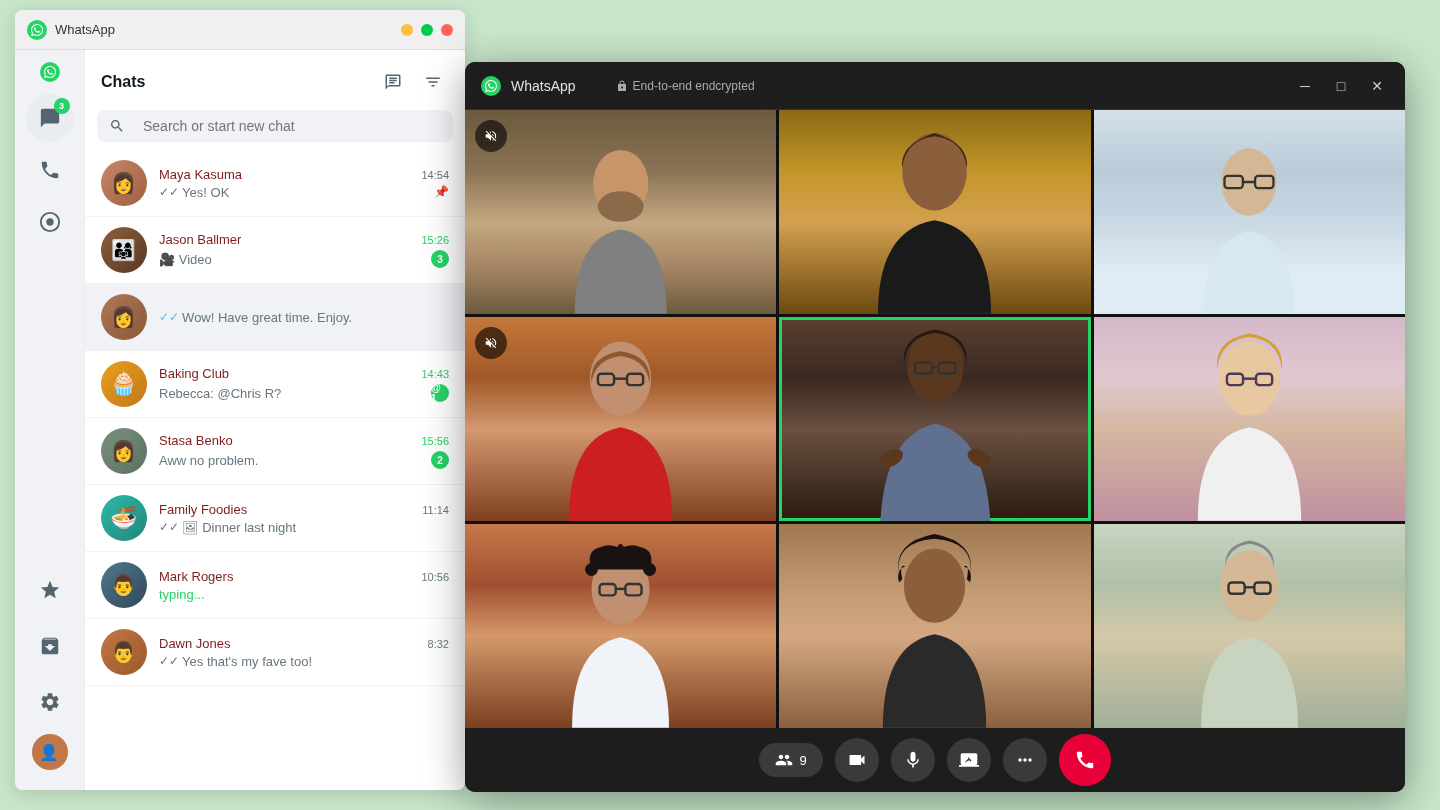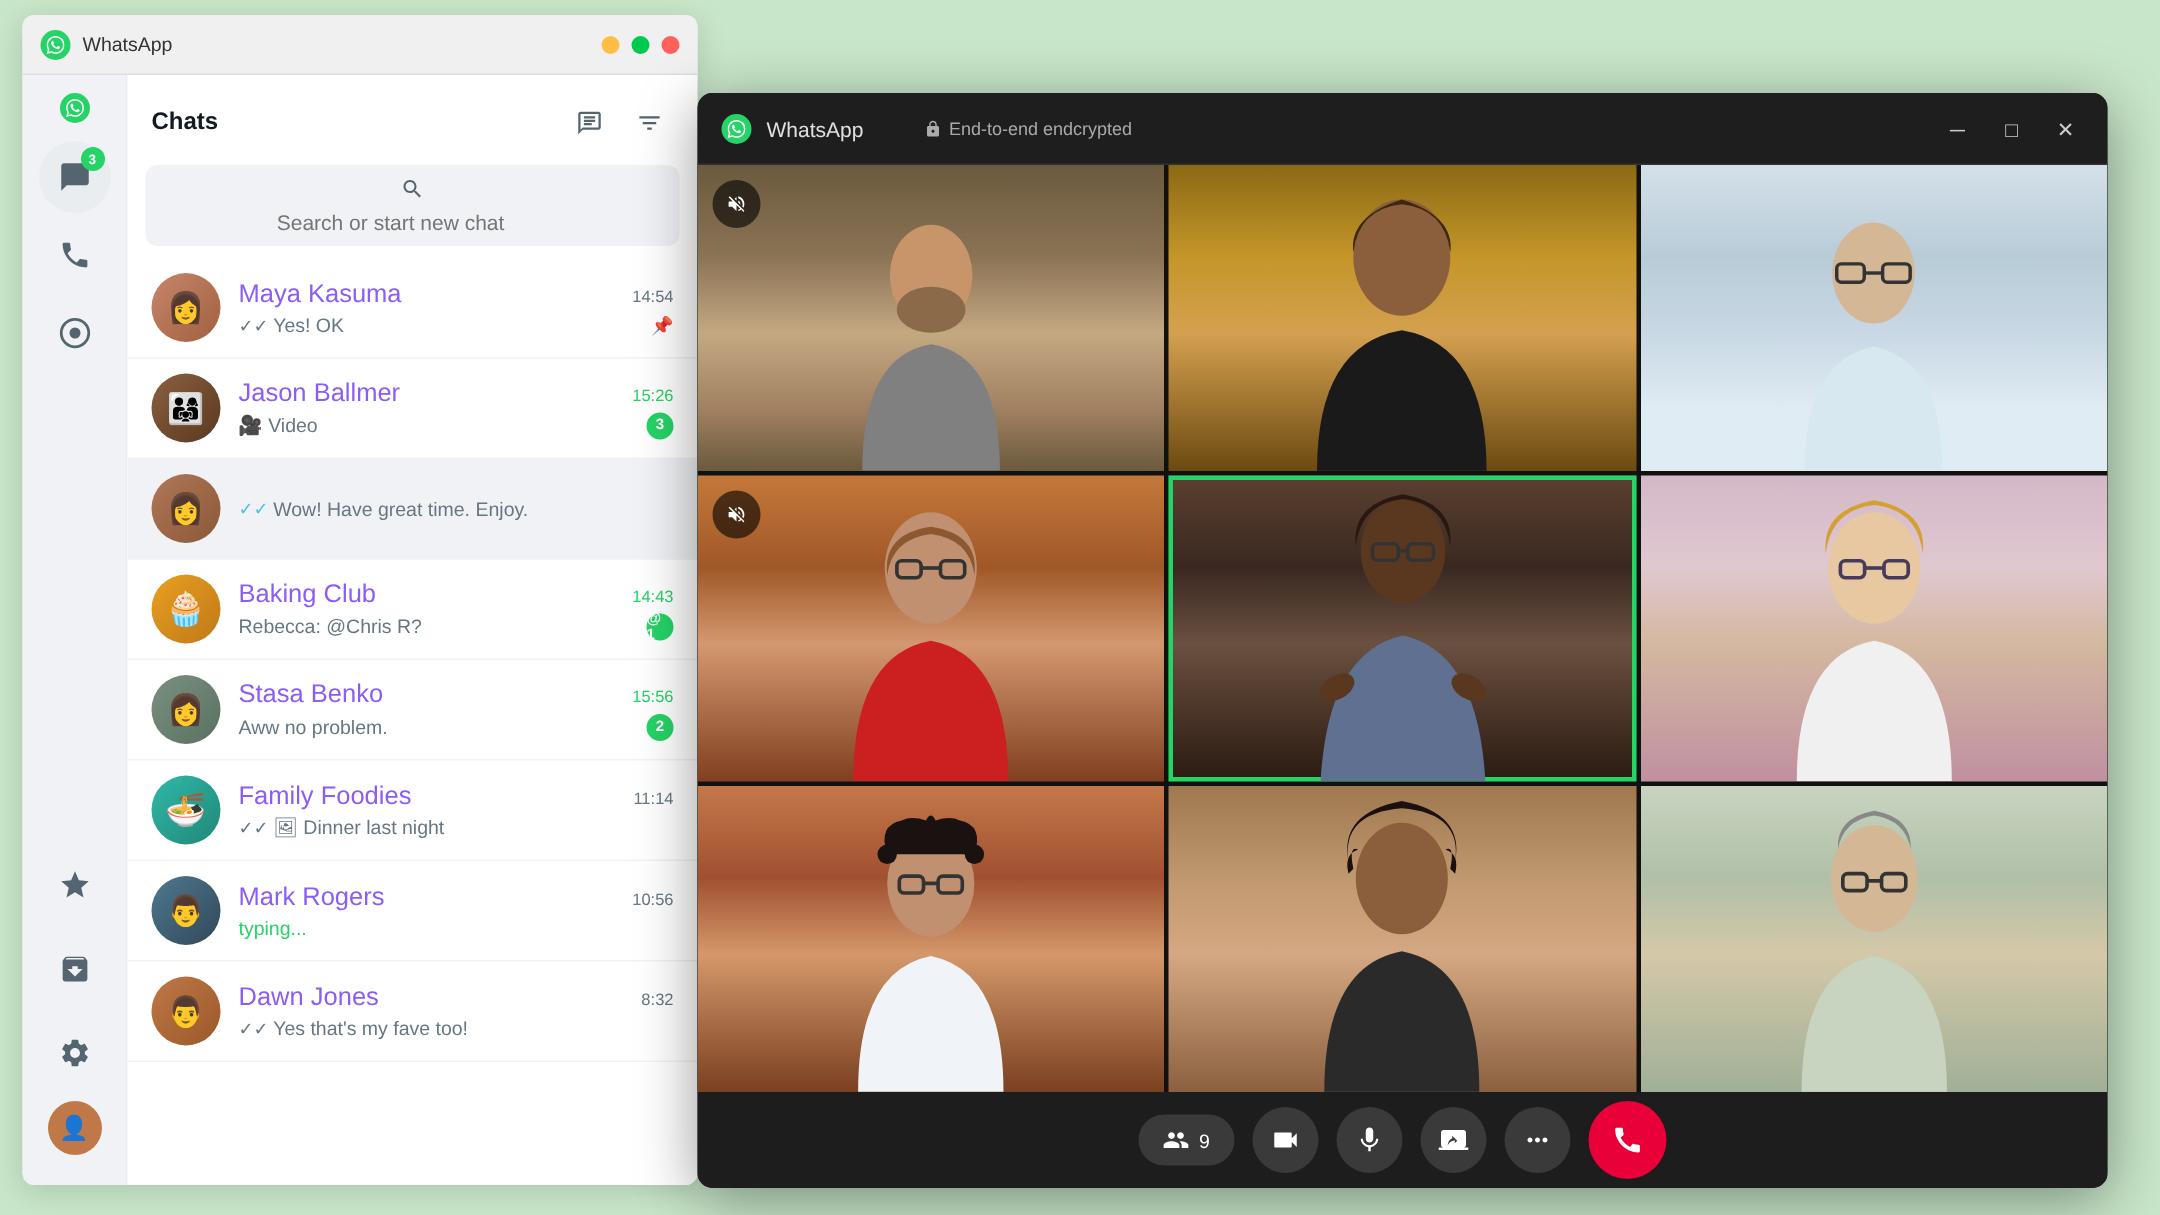--- a/index.html
+++ b/index.html
@@ -177,22 +177,21 @@
       border: none;
     }
 
     .search-bar {
       margin: 4px 12px 8px;
       background: #f0f2f5;
       border-radius: 8px;
       display: flex;
       align-items: center;
       padding: 8px 12px;
-      gap: 6px;
-      flex-direction: column;
+      gap: 18px;
     }
     .search-input {
       border: none;
       background: transparent;
       outline: none;
       font-size: 14px;
       color: #111b21;
       flex: 1;
     }
     .search-icon-span {
@@ -235,23 +234,23 @@
     }
 
     .chat-top-row {
       display: flex;
       justify-content: space-between;
       align-items: baseline;
       margin-bottom: 3px;
     }
 
     .chat-name {
-      font-size: 17px;
+      font-size: 13px;
       font-weight: 500;
-      color: #8b5cf6;
+      color: #7f1d1d;
       white-space: nowrap;
       overflow: hidden;
       text-overflow: ellipsis;
     }
 
     .chat-time {
       font-size: 11px;
       color: #667781;
       white-space: nowrap;
       flex-shrink: 0;

